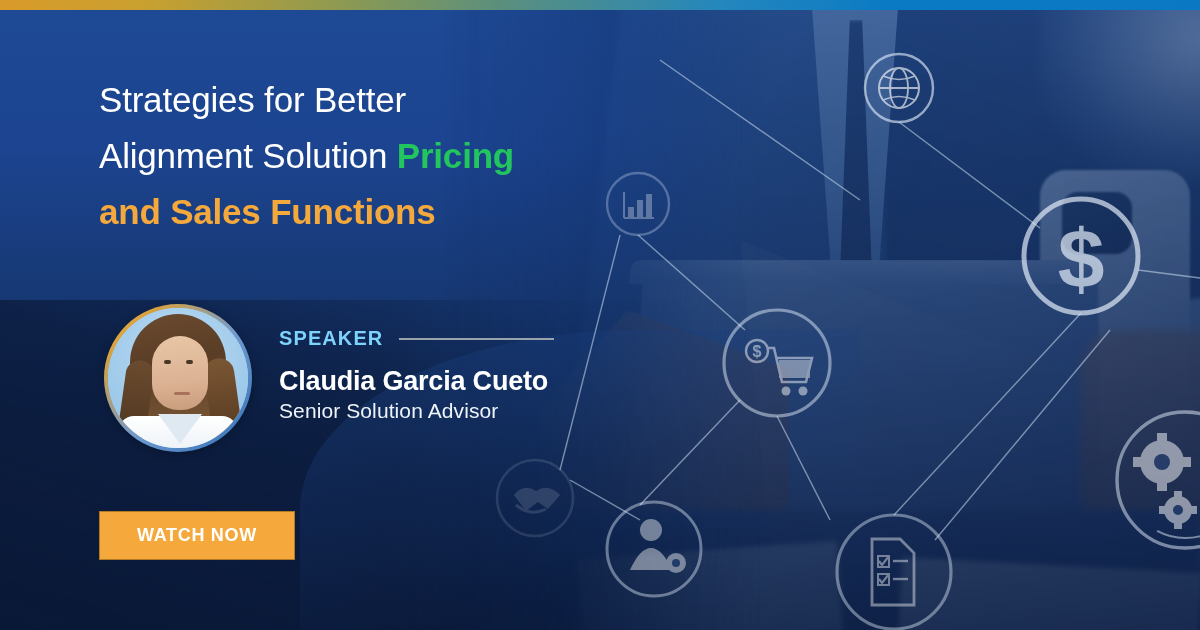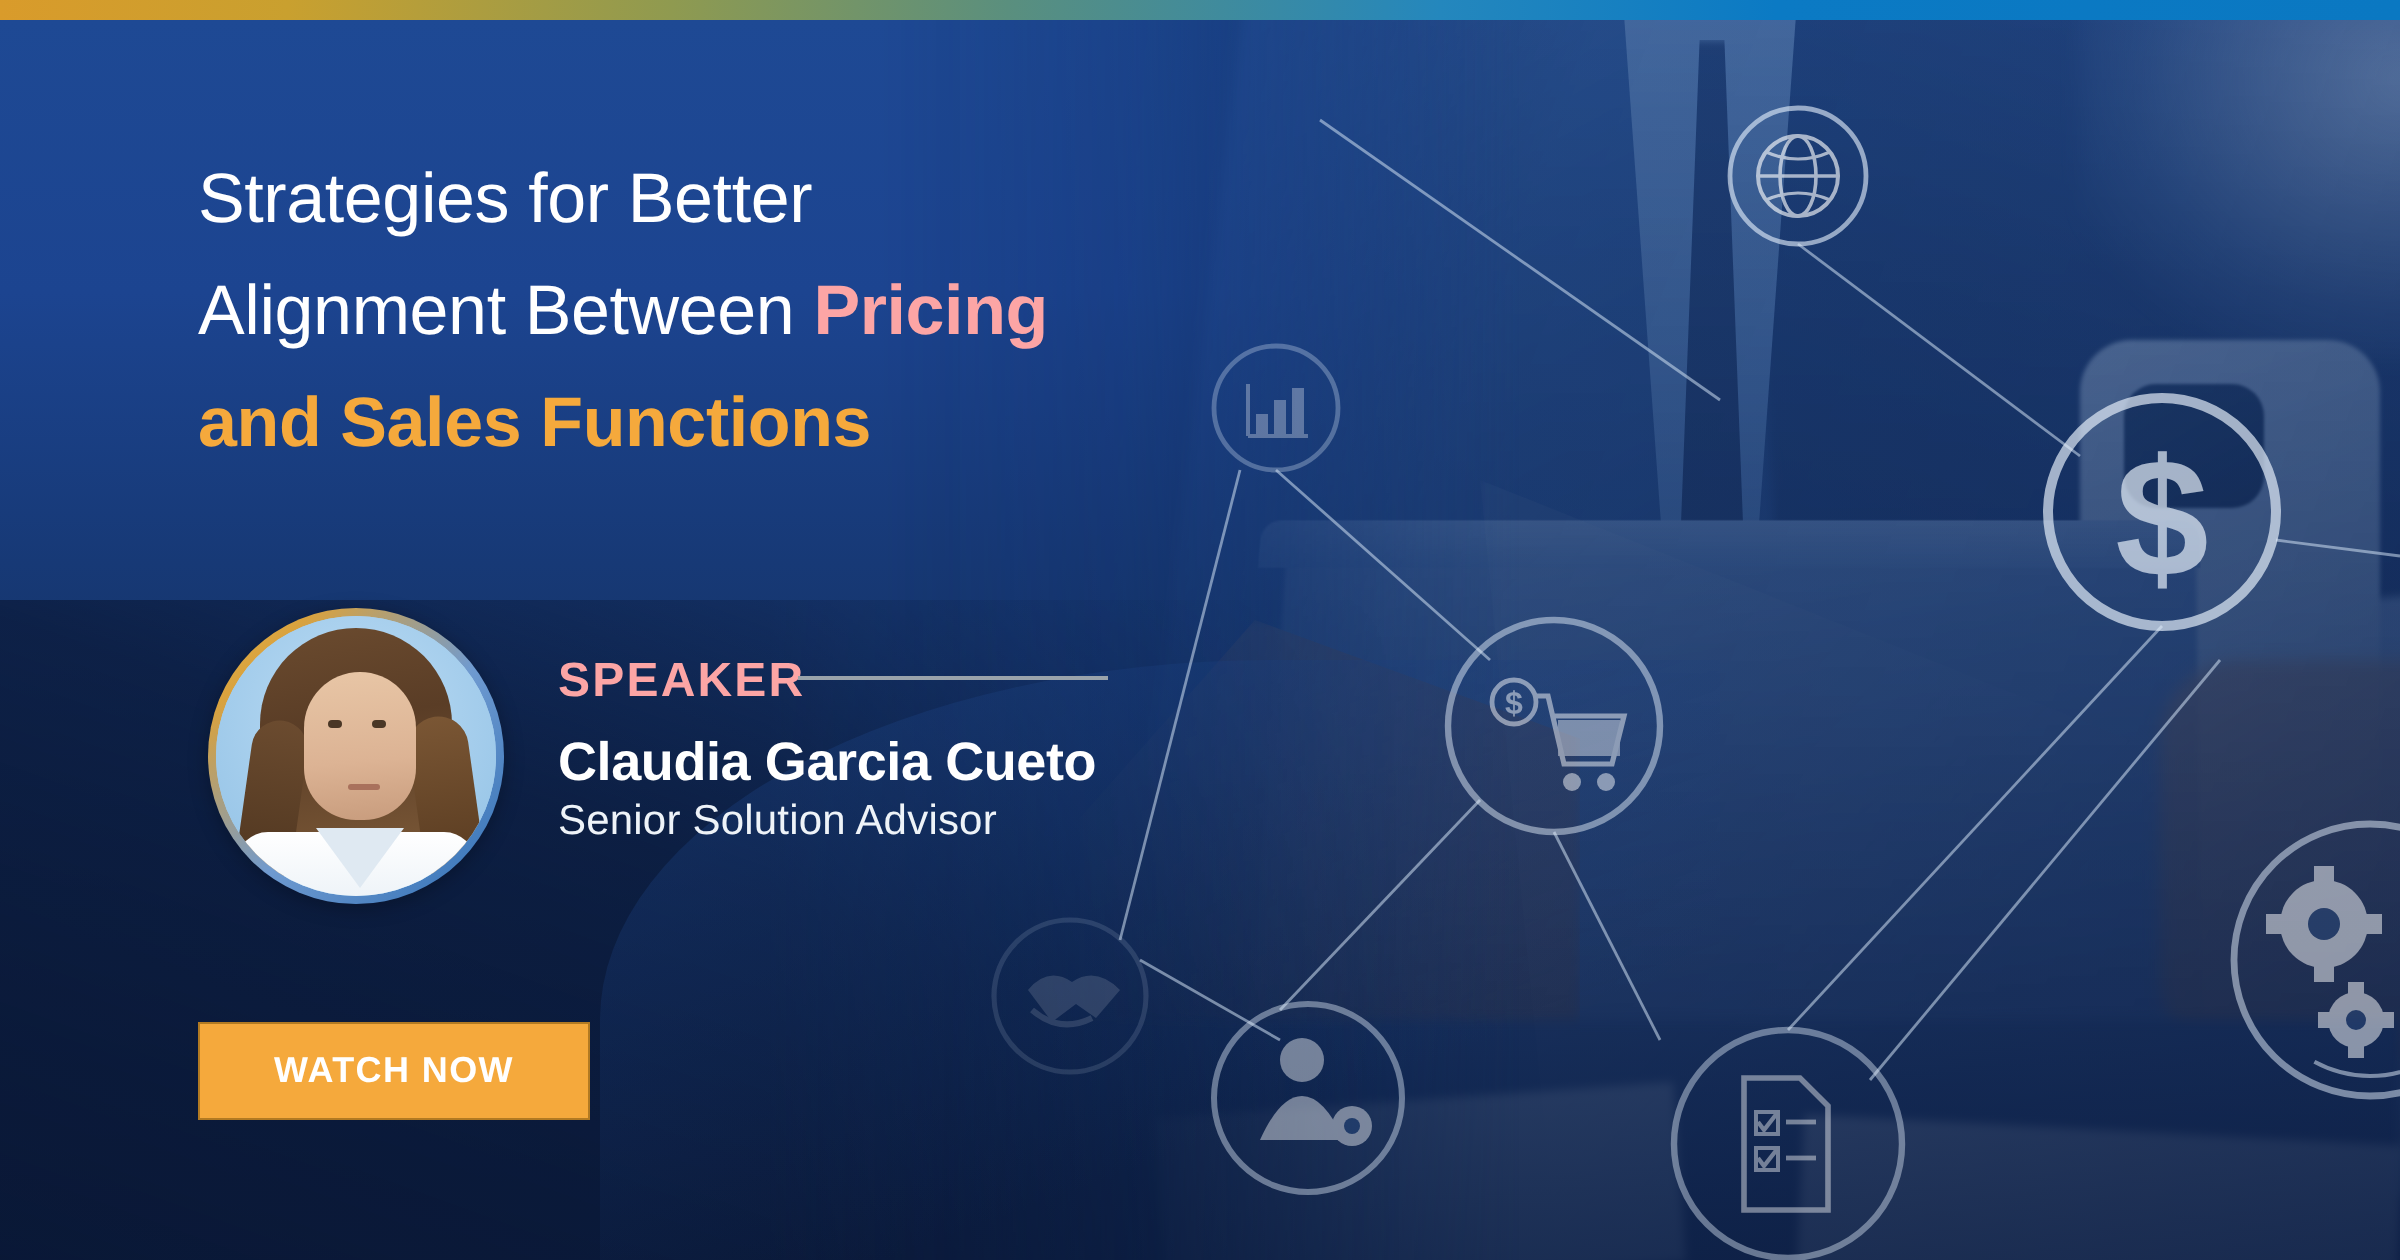--- a/index.html
+++ b/index.html
@@ -167,21 +167,21 @@
   .network{ position:absolute; left:0; top:0; width:1200px; height:630px; z-index:20; }
 
   
   .content{ position:absolute; left:0; top:0; width:1200px; height:630px; z-index:30; }
 
   .title{
     position:absolute; left:99px; top:72px; width:640px;
     font-size:35px; line-height:56px; letter-spacing:-.2px;
     color:#ffffff; font-weight:300;
   }
-  .title .hl{ color:#fca5a5; font-weight:700; }
+  .title .hl{ color:#22c55e; font-weight:700; }
   .title .line3{ color:#F5A93C; font-weight:700; }
 
   .avatar{
     position:absolute; left:104px; top:304px; width:148px; height:148px;
     border-radius:50%;
     background:linear-gradient(135deg,#e8b547 0%, #d9a23e 18%, #6f9ad0 55%, #2f6fb5 100%);
     padding:4px;
     box-shadow:0 2px 10px rgba(0,0,0,.28);
   }
   .avatar-inner{
@@ -218,22 +218,22 @@
     border-radius:16px 16px 0 0;
   }
   .av-collar{
     position:absolute; left:50px; top:106px; width:44px; height:30px;
     background:#dfe9f2;
     clip-path:polygon(50% 100%,0 0,100% 0);
   }
 
   .speaker-label{
     position:absolute; left:279px; top:327px;
-    font-size:24px; font-weight:700; letter-spacing:1.1px;
-    color:#fca5a5;
+    font-size:20px; font-weight:700; letter-spacing:1.1px;
+    color:#7dd3fc;
   }
   .speaker-rule{
     position:absolute; left:399px; top:338px; width:155px; height:2px;
     background:#9aa3ab;
   }
   .speaker-name{
     position:absolute; left:279px; top:366px;
     font-size:27px; font-weight:700; color:#ffffff; letter-spacing:-.2px;text-align:center;
   }
   .speaker-role{
@@ -374,21 +374,21 @@
         <rect x="1159" y="506" width="9" height="8"></rect>
         <rect x="1188" y="506" width="9" height="8"></rect>
       </g>
     </g>
   </svg>
 
   <div class="content">
 
     <h1 class="title">
       <span>Strategies for Better</span><br>
-      <span>Alignment Between </span><span class="hl">Pricing</span><br>
+      <span>Alignment Solution </span><span class="hl">Pricing</span><br>
       <span class="line3">and Sales Functions</span>
     </h1>
 
     <div class="avatar">
       <div class="avatar-inner">
         <div class="av-bg"></div>
         <div class="av-hair"></div>
         <div class="av-hair2"></div>
         <div class="av-hair3"></div>
         <div class="av-face"></div>

